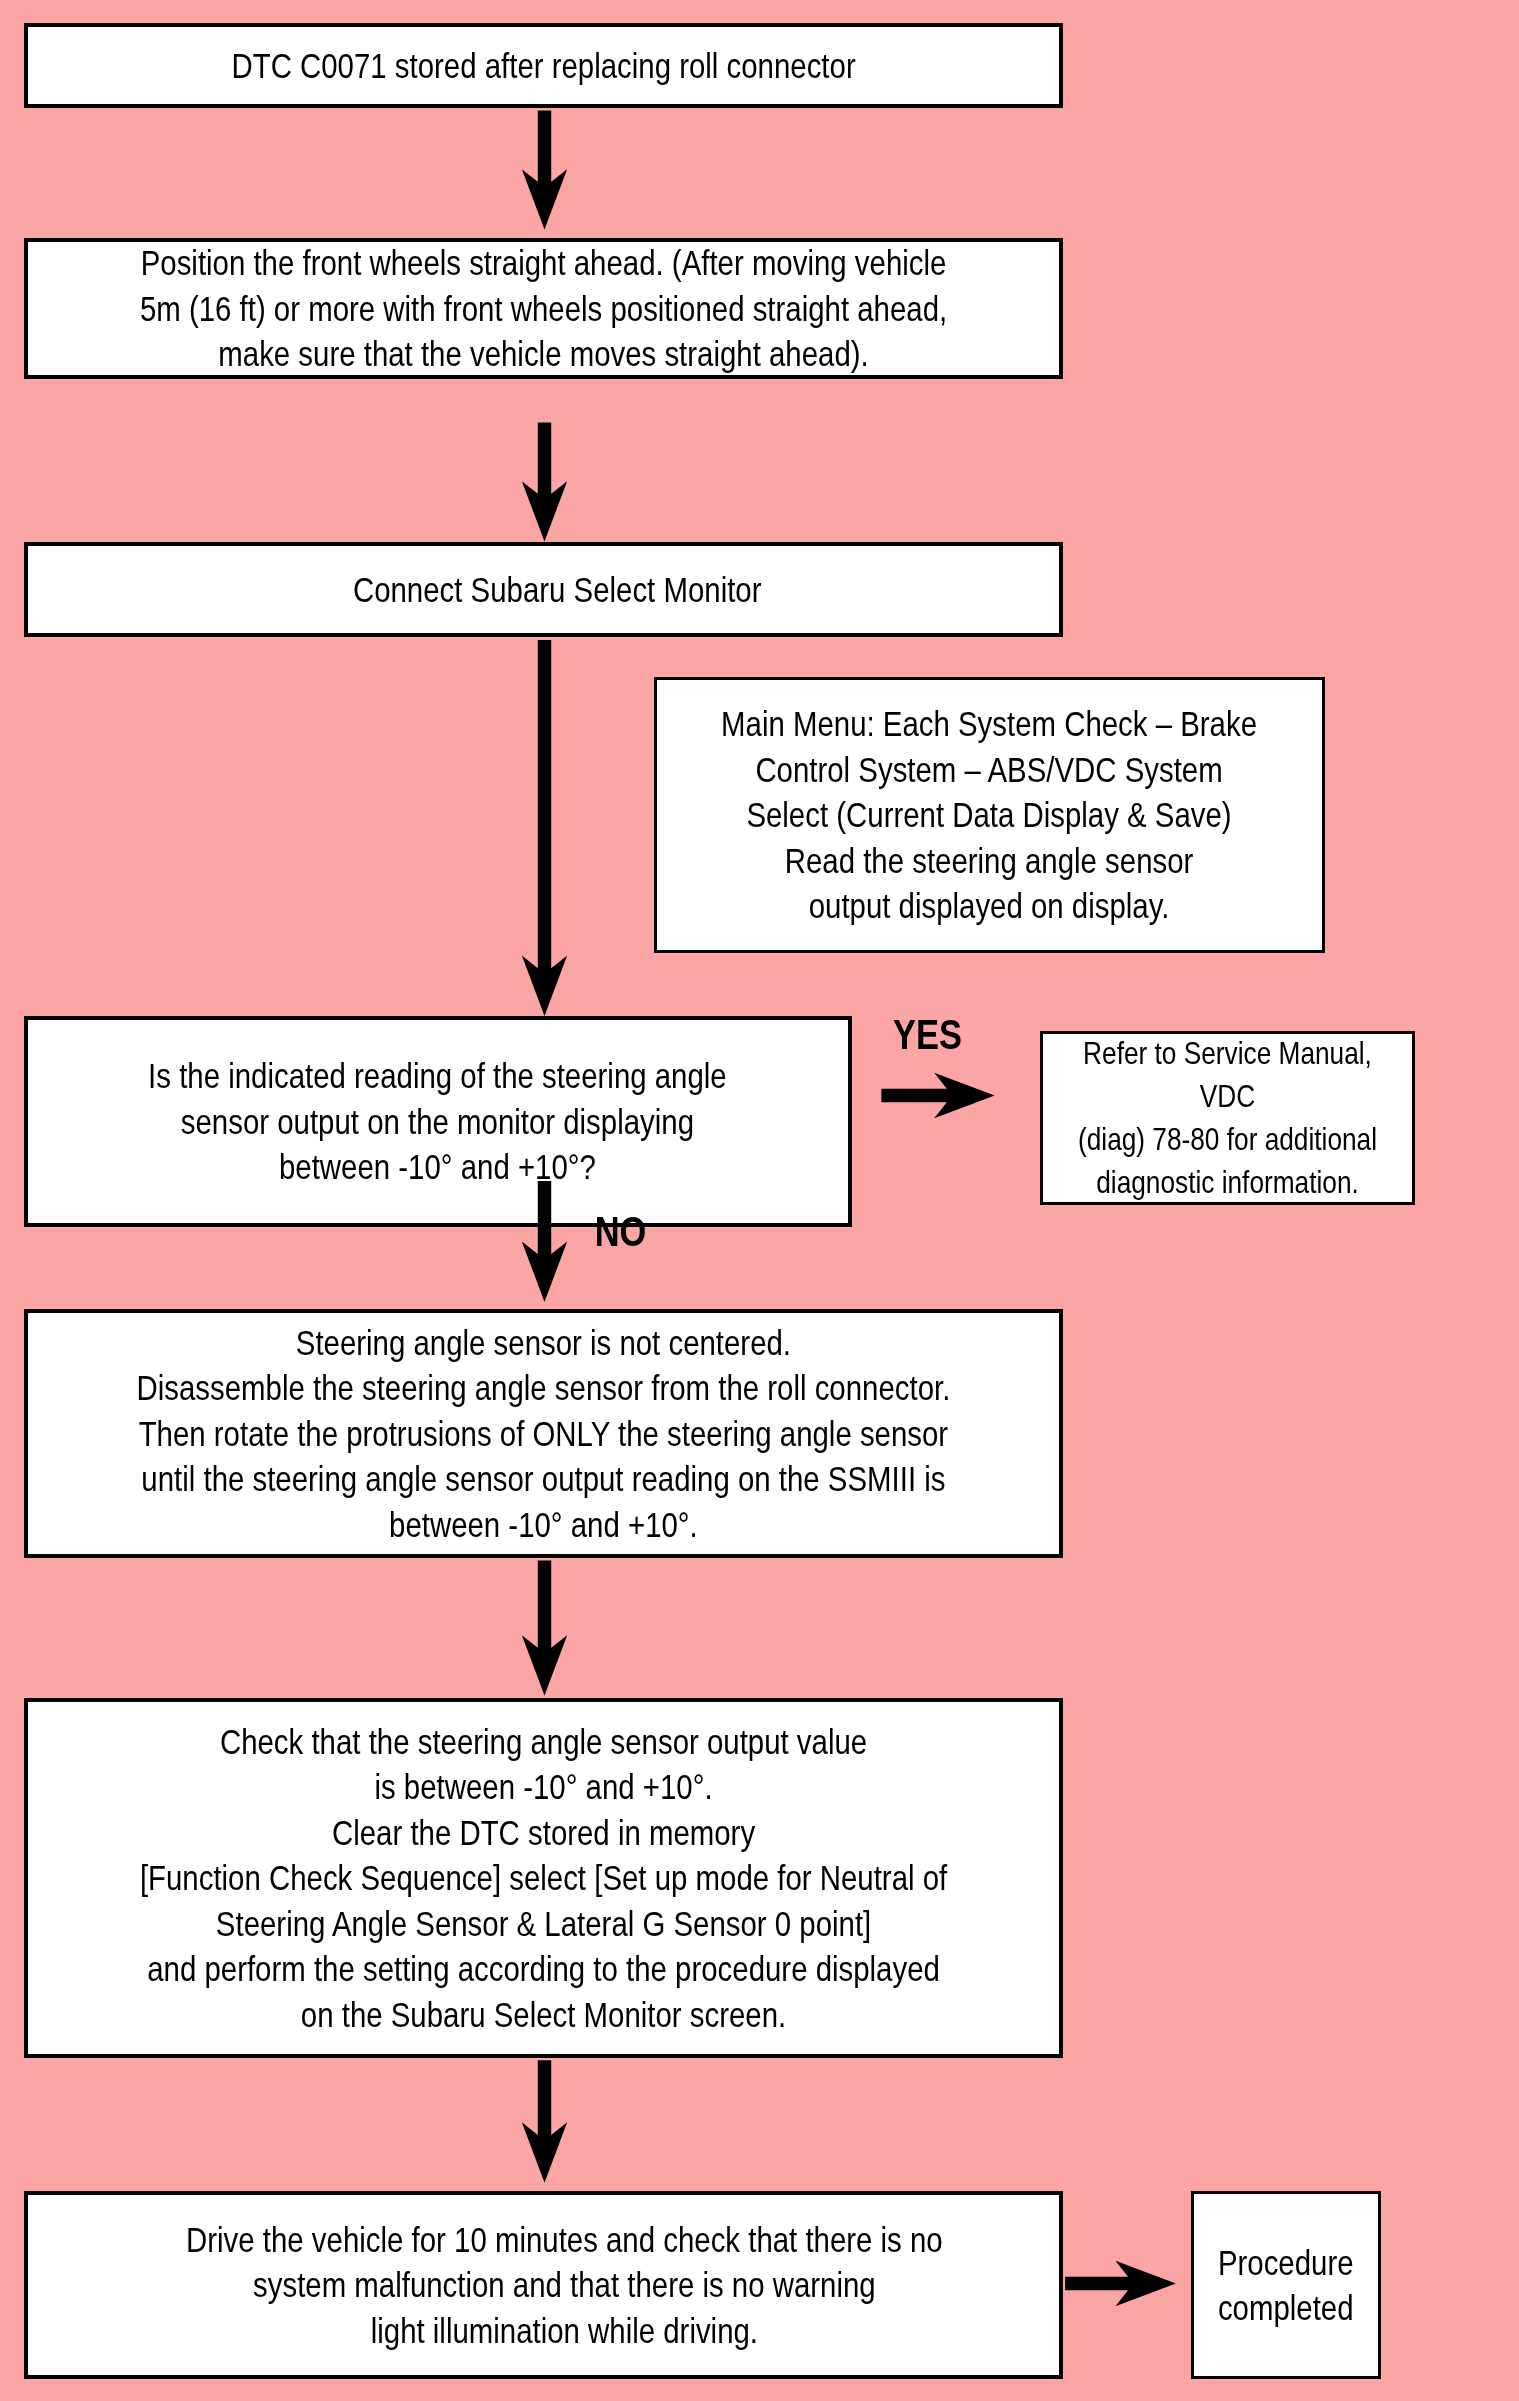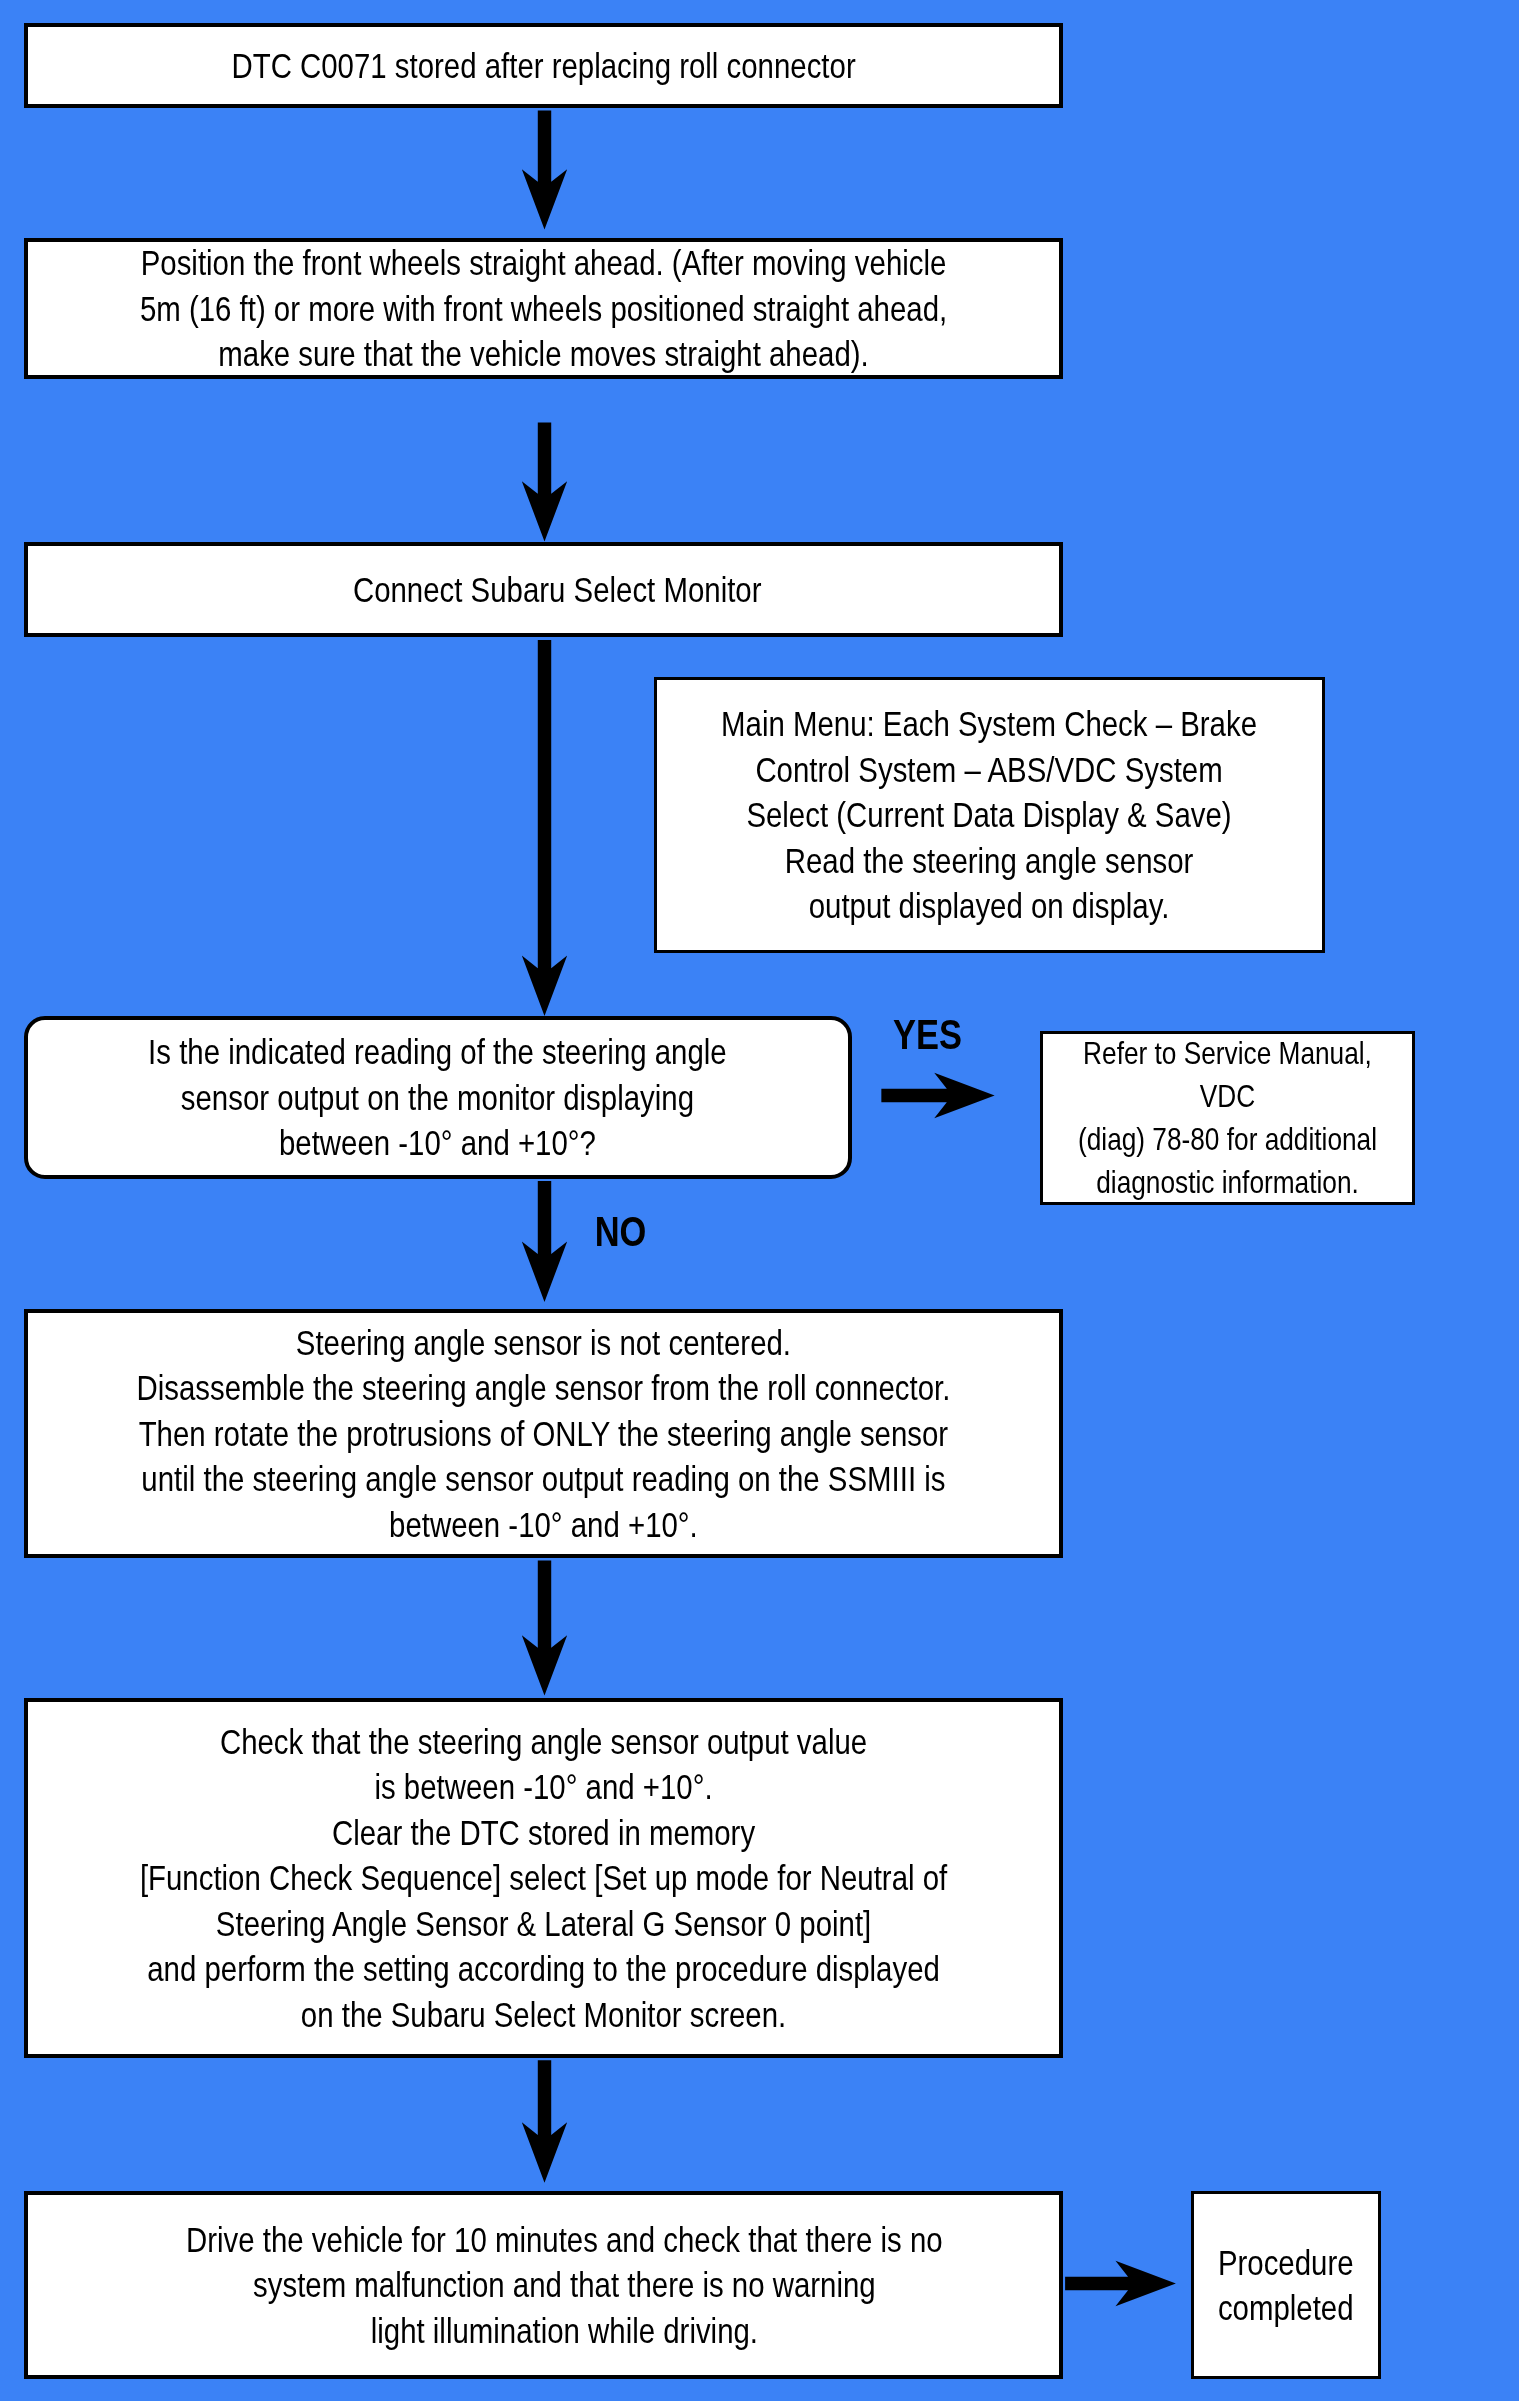--- a/index.html
+++ b/index.html
@@ -4,21 +4,21 @@
 <style>
   html, body {
     margin: 0;
     padding: 0;
     background: #ffffff;
   }
   .canvas {
     position: relative;
     width: 1519px;
     height: 2401px;
-    background: #3b82f6;
+    background: #fca5a5;
     font-family: "Liberation Sans", sans-serif;
     color: #000000;
     overflow: hidden;
   }
   .node {
     position: absolute;
     border: 4.2px solid #000000;
     background: #ffffff;
     box-sizing: border-box;
     display: flex;
@@ -96,21 +96,21 @@
   </svg>
 
   <div class="node thin" style="left:654px; top:677px; width:671px; height:276px;">
     <span class="box-text">Main Menu: Each System Check – Brake
 Control System – ABS/VDC System
 Select (Current Data Display &amp; Save)
 Read the steering angle sensor
 output displayed on display.</span>
   </div>
 
-  <div class="node" style="left:23.6px; top:1016px; width:828px; height:163px;border-radius:21px;">
+  <div class="node" style="left:23.6px; top:1016px; width:828px; height:211px;">
     <span class="box-text">Is the indicated reading of the steering angle
 sensor output on the monitor displaying
 between -10° and +10°?</span>
   </div>
 
   <div class="flow-label" style="left:860px; top:1011px; width:135px;">YES</div>
 
   <svg class="arrow" style="left:881px; top:1072px;" width="114" height="47" viewBox="0 0 135 56">
     <polygon points="0,20 78,20 63,1 135,28 63,55 78,36 0,36"></polygon>
   </svg>

